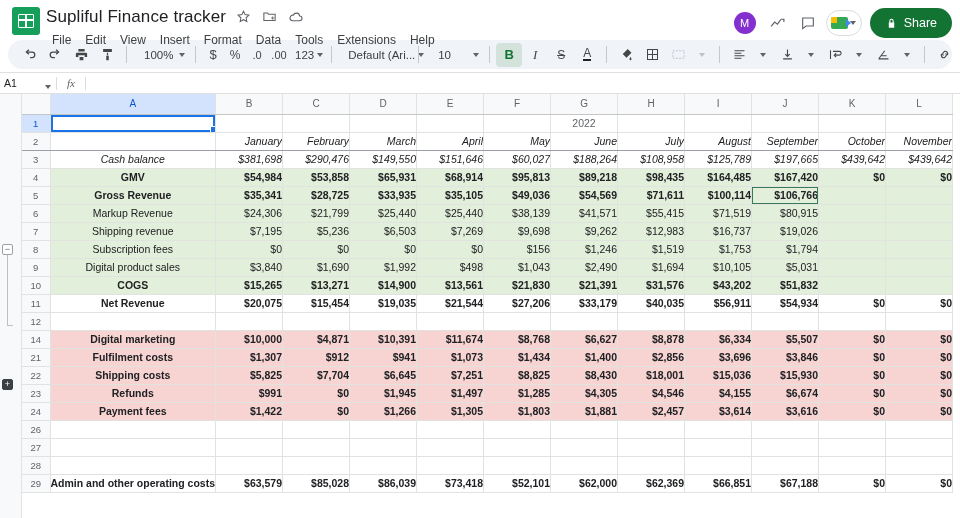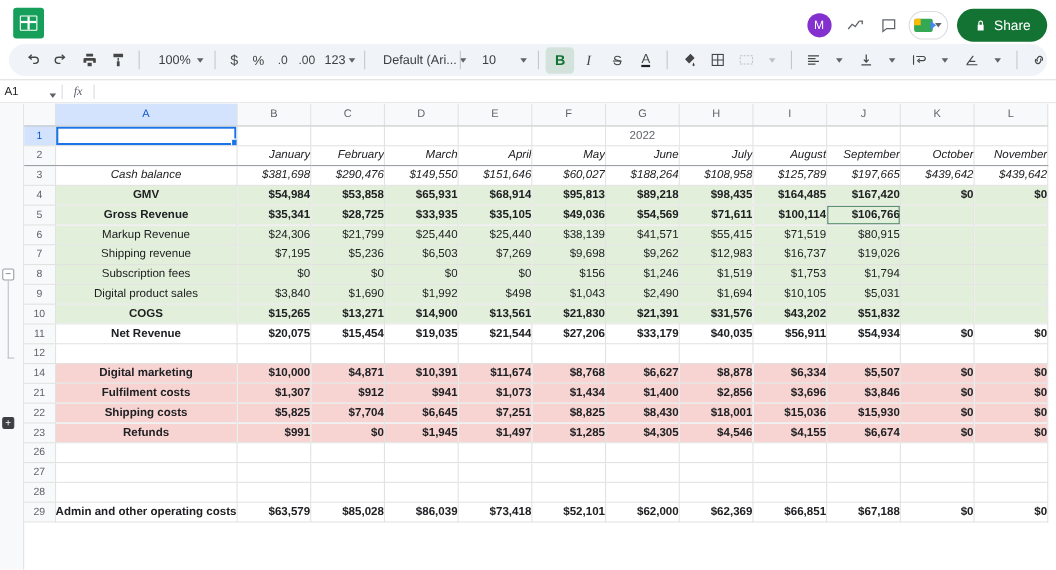--- a/index.html
+++ b/index.html
@@ -145,21 +145,51 @@
 </style>
 </head>
 <body>
 
 <div class="titlebar">
   <div class="logo">
       <div class="sheetglyph"></div>
     </div>
 
   <div class="title-wrap">
-
+    <div class="title-row">
+      <div class="doc-title">Supliful Finance tracker</div>
+      <span class="tb-ico">
+        <svg width="15" height="15" viewBox="0 0 24 24" fill="none" stroke="currentColor" stroke-width="1.7">
+            <path d="M12 3.5l2.6 5.5 6 .8-4.4 4.2 1.1 6-5.3-2.9-5.3 2.9 1.1-6L3.4 9.8l6-.8z"></path>
+          </svg>
+      </span>
+      <span class="tb-ico">
+        <svg width="15" height="15" viewBox="0 0 24 24" fill="none" stroke="currentColor" stroke-width="1.7">
+            <path d="M3 6.5h6l1.6 2H21v10H3z"></path>
+            <path d="M17 12v5M14.5 14.5h5" stroke-width="1.4"></path>
+          </svg>
+      </span>
+      <span class="tb-ico">
+        <svg width="16" height="16" viewBox="0 0 24 24" fill="none" stroke="currentColor" stroke-width="1.6">
+            <path d="M6.5 17.5h11a3.5 3.5 0 000-7 5 5 0 00-9.6-1.2A3.6 3.6 0 006.5 17.5z"></path>
+          </svg>
+      </span>
+    </div>
+
+    <div class="menubar">
+      <div class="menu-item">File</div>
+      <div class="menu-item">Edit</div>
+      <div class="menu-item">View</div>
+      <div class="menu-item">Insert</div>
+      <div class="menu-item">Format</div>
+      <div class="menu-item">Data</div>
+      <div class="menu-item">Tools</div>
+      <div class="menu-item">Extensions</div>
+      <div class="menu-item">Help</div>
+    </div>
   </div>
 
   <div class="title-right">
     <div class="avatar">M</div>
     <div class="rt-ico">
       <svg width="17" height="17" viewBox="0 0 24 24" fill="none" stroke="currentColor" stroke-width="1.7">
           <path d="M3 16l5-6 4 3 5-7"></path>
           <path d="M17 6h4v4"></path>
         </svg>
     </div>
@@ -625,20 +655,35 @@
           <td class="cell bg-pink b">$1,497</td>
           <td class="cell bg-pink b">$1,285</td>
           <td class="cell bg-pink b">$4,305</td>
           <td class="cell bg-pink b">$4,546</td>
           <td class="cell bg-pink b">$4,155</td>
           <td class="cell bg-pink b">$6,674</td>
           <td class="cell bg-pink b">$0</td>
           <td class="cell bg-pink b">$0</td>
         </tr>
         <tr>
+          <td class="rownum">24</td>
+          <td class="cell lbl bg-pink b">Payment fees</td>
+          <td class="cell bg-pink b">$1,422</td>
+          <td class="cell bg-pink b">$0</td>
+          <td class="cell bg-pink b">$1,266</td>
+          <td class="cell bg-pink b">$1,305</td>
+          <td class="cell bg-pink b">$1,803</td>
+          <td class="cell bg-pink b">$1,881</td>
+          <td class="cell bg-pink b">$2,457</td>
+          <td class="cell bg-pink b">$3,614</td>
+          <td class="cell bg-pink b">$3,616</td>
+          <td class="cell bg-pink b">$0</td>
+          <td class="cell bg-pink b">$0</td>
+        </tr>
+        <tr>
           <td class="rownum">26</td>
           <td class="cell lbl bg-white"></td>
           <td class="cell bg-white"></td>
           <td class="cell bg-white"></td>
           <td class="cell bg-white"></td>
           <td class="cell bg-white"></td>
           <td class="cell bg-white"></td>
           <td class="cell bg-white"></td>
           <td class="cell bg-white"></td>
           <td class="cell bg-white"></td>

